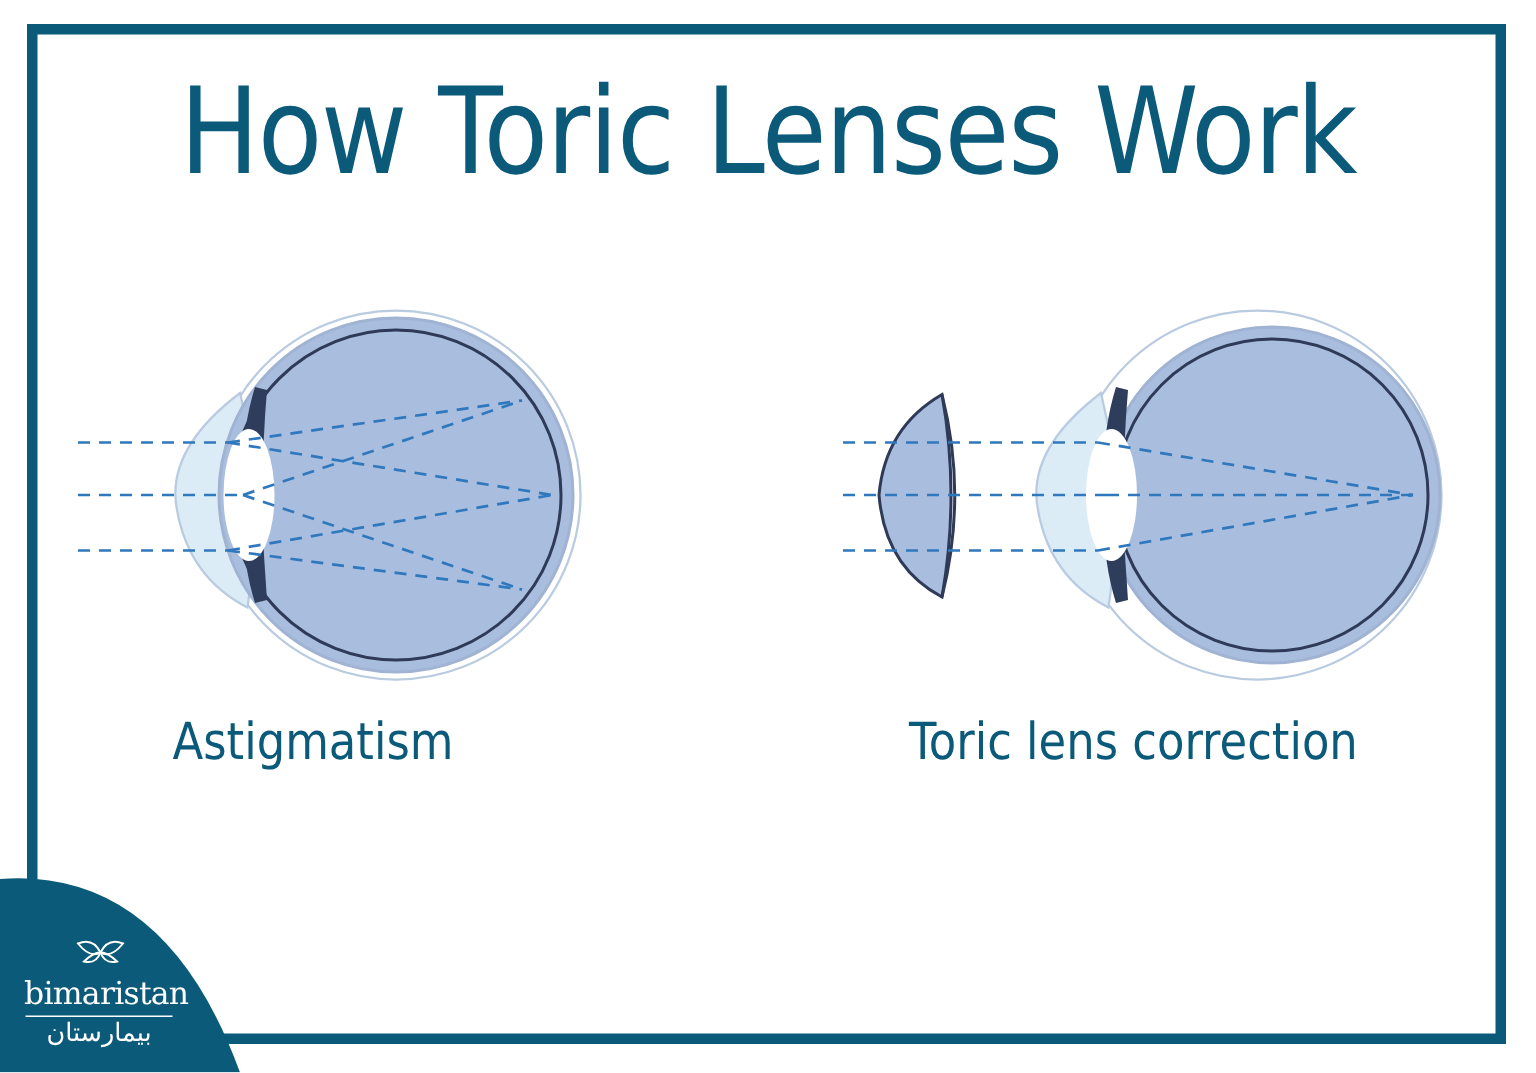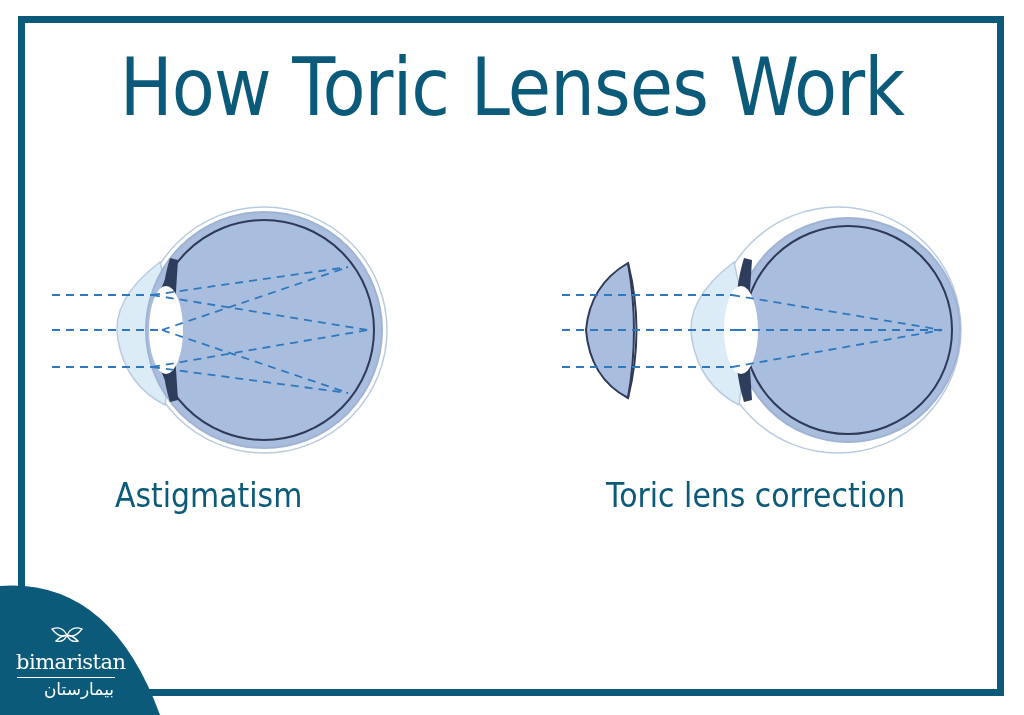--- a/index.html
+++ b/index.html
@@ -7,21 +7,21 @@
   .frame{position:absolute;left:18px;top:16px;width:972px;height:666px;border:7px solid #0b5a7a;box-sizing:content-box;}
   .title{position:absolute;left:0;top:48px;width:1024px;text-align:center;font-size:80px;color:#0b5a7a;letter-spacing:-1px;line-height:1;font-family:"DejaVu Sans","Liberation Sans",sans-serif;font-weight:400;transform:scaleX(0.88);}
   .caption{position:absolute;font-size:34px;color:#0b5a7a;line-height:1;font-family:"DejaVu Sans","Liberation Sans",sans-serif;transform-origin:left top;transform:scaleX(0.88);}
   .cap-left{left:115px;top:478px;}
   .cap-right{left:606px;top:478px;}
   .diagram{position:absolute;}
   .logo{position:absolute;left:0;top:578px;width:170px;height:137px;padding-left:44px;}
   .logo-bg{position:absolute;left:0;top:0;width:170px;height:137px;}
   .logo-name{position:absolute;left:16px;top:72px;font-size:21px;color:#ffffff;font-family:"DejaVu Serif","Liberation Serif",serif;letter-spacing:-0.5px;}
   .logo-rule{position:absolute;left:17px;top:99px;width:98px;height:1px;background:#ffffff;}
-  .logo-ar{position:absolute;left:18px;top:101px;font-size:17px;color:#ffffff;direction:rtl;width:96px;}
+  .logo-ar{position:absolute;left:18px;top:101px;font-size:17px;color:#ffffff;direction:rtl;width:96px;text-align:center;}
   .logo-icon{position:absolute;left:50px;top:47px;}
 </style>
 </head>
 <body>
 
 <div class="frame"></div>
 
 <div class="title">How Toric Lenses Work</div>
 
 <svg class="diagram" style="left:40px;top:200px;" width="360" height="260" viewBox="40 200 360 260">

